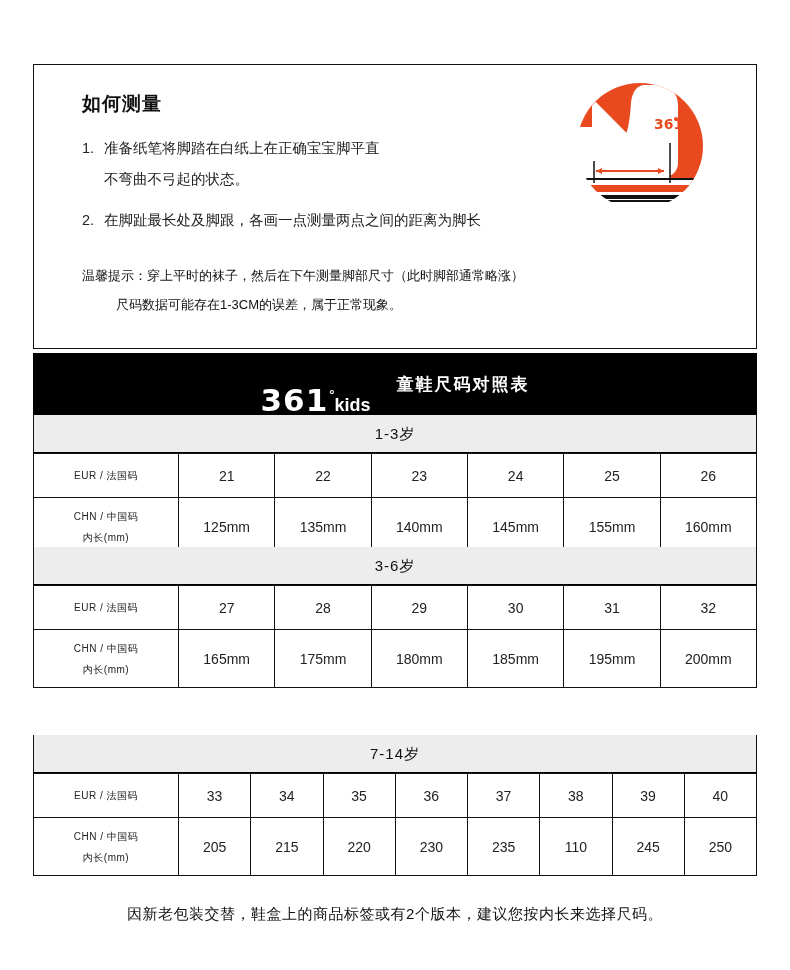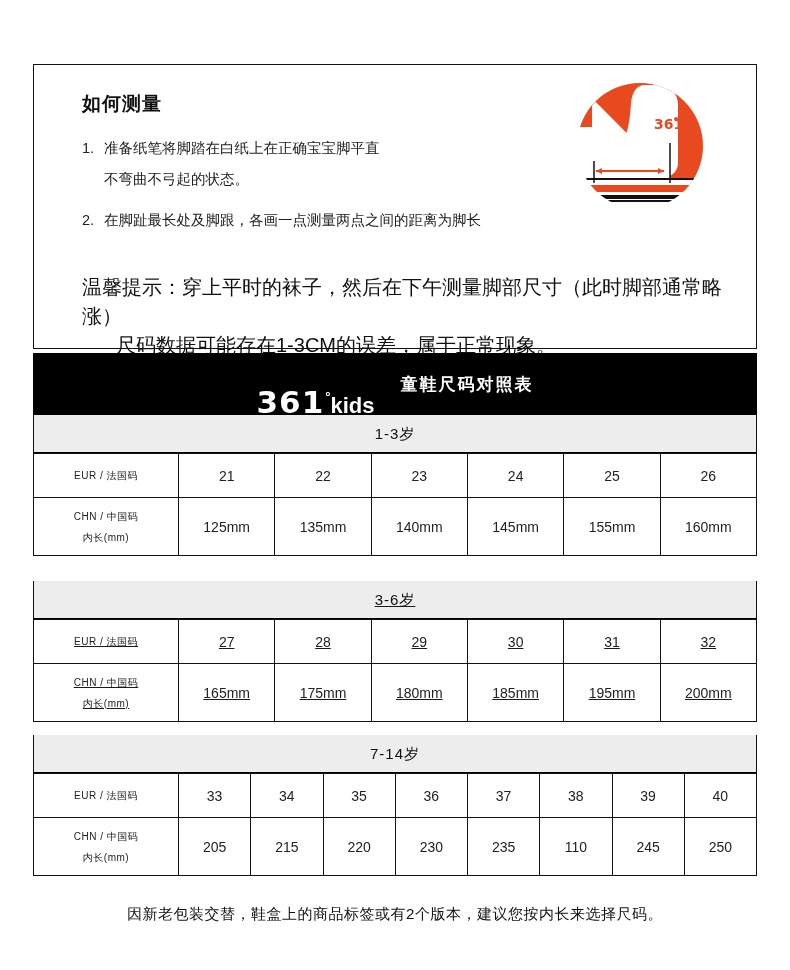--- a/index.html
+++ b/index.html
@@ -62,23 +62,23 @@
   }
   .step-text {
     flex: 1 1 auto;
   }
   .step-text .l2 {
     display: block;
   }
   .tip {
     position: absolute;
     left: 48px;
-    top: 208px;
+    top: 196px;
     width: 640px;
-    font-size: 20px;
+    font-size: 13px;
     line-height: 29px;
     color: #111;
   }
   .tip .t-line2 {
     display: block;
     padding-left: 34px;
   }
 
   
   .illus {
@@ -115,21 +115,21 @@
     letter-spacing: 1px;
     font-family: "DejaVu Sans", sans-serif;
   }
   .brand .deg {
     font-size: 13px;
     position: relative;
     top: -12px;
     left: 1px;
   }
   .brand .kids {
-    font-size: 22px;
+    font-size: 18px;
     letter-spacing: 0px;
     margin-left: 1px;
     margin-top: 44px;
   }
   .band-title {
     font-size: 17px;
     font-weight: bold;
     letter-spacing: 2px;
   }
 
@@ -283,21 +283,21 @@
         <td>135mm</td>
         <td>140mm</td>
         <td>145mm</td>
         <td>155mm</td>
         <td>160mm</td>
       </tr>
     </tbody>
       </table>
   </div>
 
-  <div class="tbl-wrap" style="top:581px;text-decoration:underline;">
+  <div class="tbl-wrap" style="top:547px;">
     <div class="grp-head">3-6岁</div>
     <table class="sz">
       <tbody>
           <tr class="r-eur">
         <td class="lbl">EUR / 法国码</td>
         <td>27</td>
         <td>28</td>
         <td>29</td>
         <td>30</td>
         <td>31</td>

